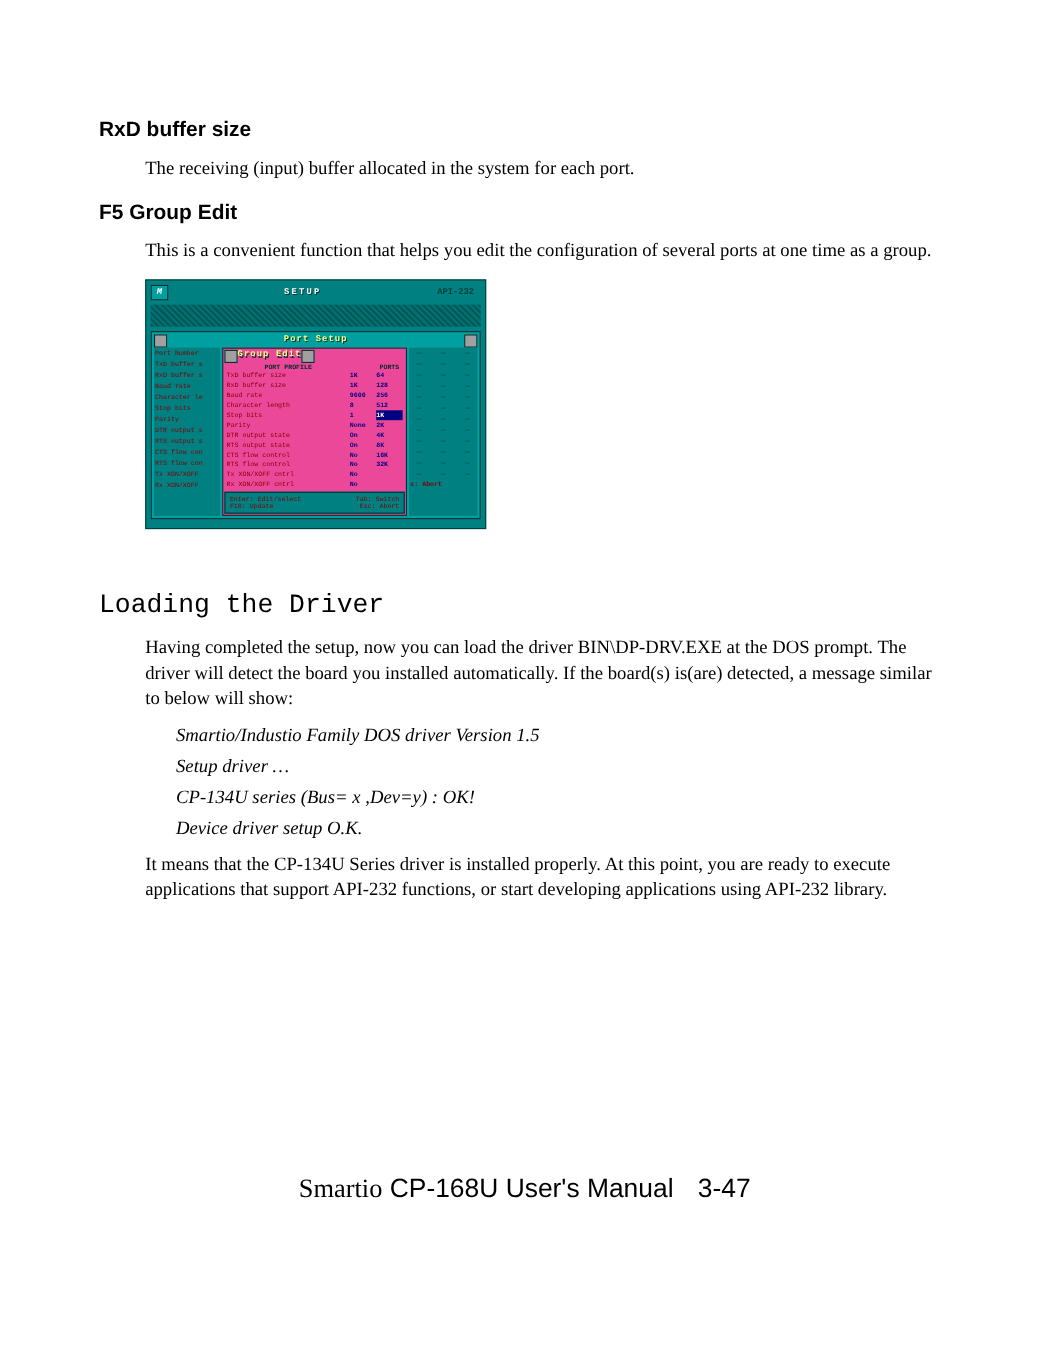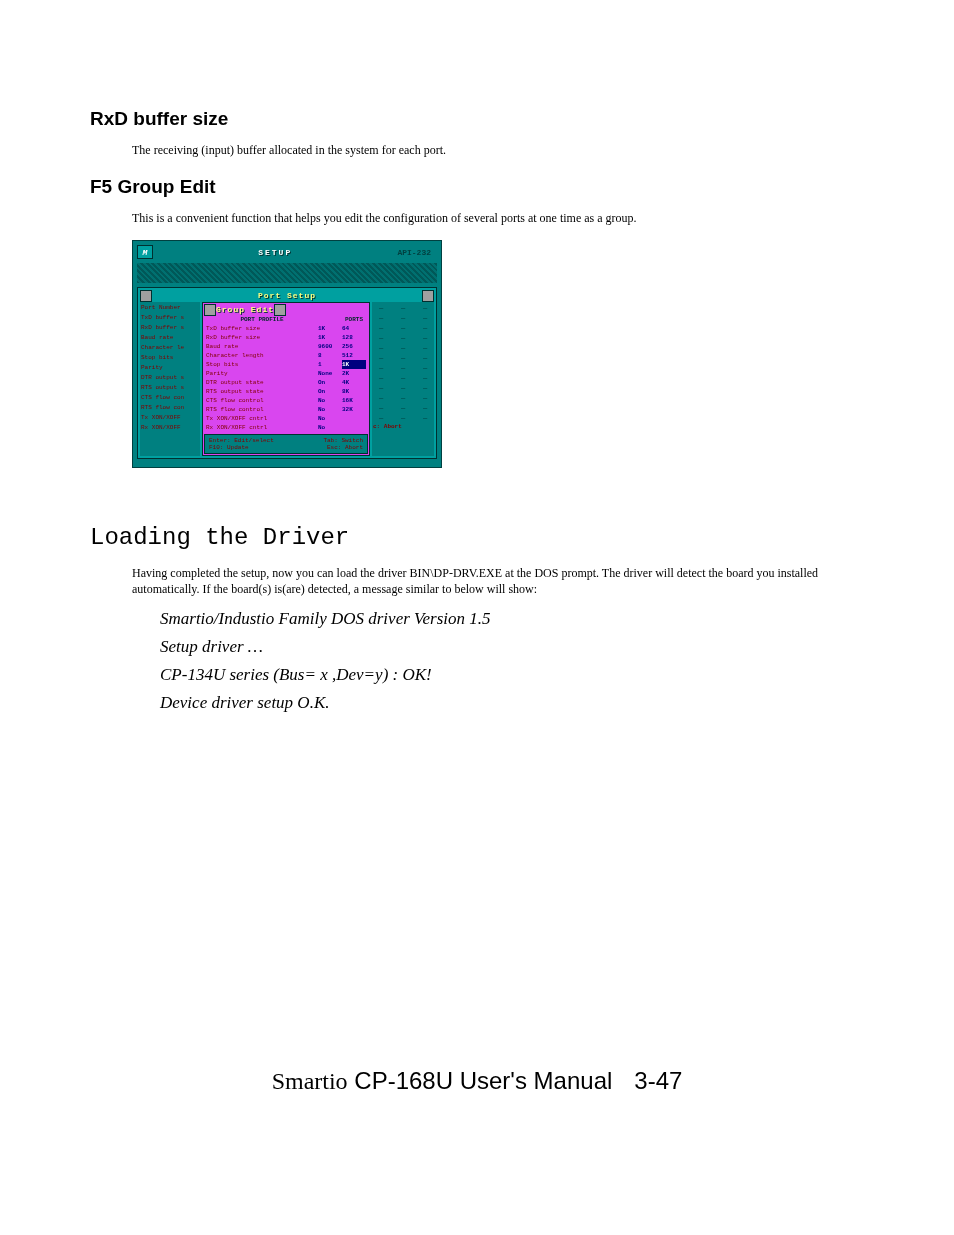--- a/index.html
+++ b/index.html
@@ -24,21 +24,21 @@
     border-bottom: 2px solid #000;
     margin-bottom: 50px;
   }
   .h3 {
     font-family: Arial, Helvetica, sans-serif;
     font-weight: bold;
     font-size: 19px;
     margin: 18px 0 8px 0;
   }
   .body-text {
-    font-size: 12px;
+    font-size: 17px;
     line-height: 1.35;
     margin: 12px 0 12px 42px;
   }
   .h2 {
     font-family: Liberation Mono, monospace;
     font-size: 24px;
     margin: 56px 0 14px 0;
     font-weight: normal;
   }
   .italic-block {
@@ -133,21 +133,21 @@
   .left-labels div {
     color: #800000;
     font-size: 6px;
     white-space: nowrap;
     overflow: hidden;
     line-height: 10px;
   }
   .group-panel {
     flex: 1;
     border: 1px solid #003030;
-    background: #d946ef;
+    background: #ec4899;
     padding: 1px;
   }
   .group-title {
     text-align: center;
     color: #ffff80;
     font-weight: bold;
     text-shadow: 1px 1px 0 #003030;
     font-size: 8px;
     letter-spacing: 1px;
     margin-bottom: 2px;
@@ -407,17 +407,18 @@
       </div>
     </div>
   </div>
 
   <div class="h2">Loading the Driver</div>
   <p class="body-text">Having completed the setup, now you can load the driver BIN\DP-DRV.EXE at the DOS prompt. The driver will detect the board you installed automatically. If the board(s) is(are) detected, a message similar to below will show:</p>
   <p class="italic-block">Smartio/Industio Family DOS driver Version 1.5</p>
   <p class="italic-block">Setup driver …</p>
   <p class="italic-block">CP-134U series (Bus= x ,Dev=y) : OK!</p>
   <p class="italic-block">Device driver setup O.K.</p>
+  <p class="body-text">It means that the CP-134U Series driver is installed properly. At this point, you are ready to execute applications that support API-232 functions, or start developing applications using API-232 library.</p>
 </div>
 
 <div class="footer">
   <span class="smartio">Smartio</span><span class="manual"> CP-168U User's Manual</span><span class="pgnum">3-47</span>
 </div>
 
 </body></html>

